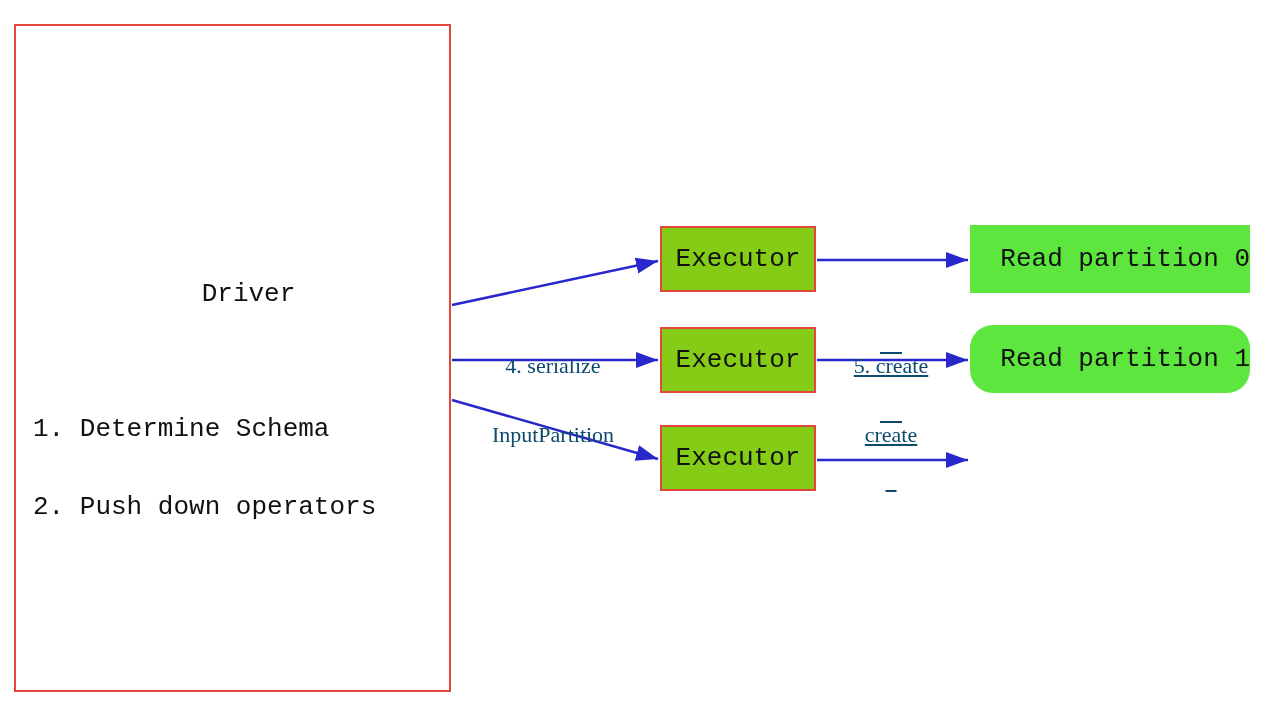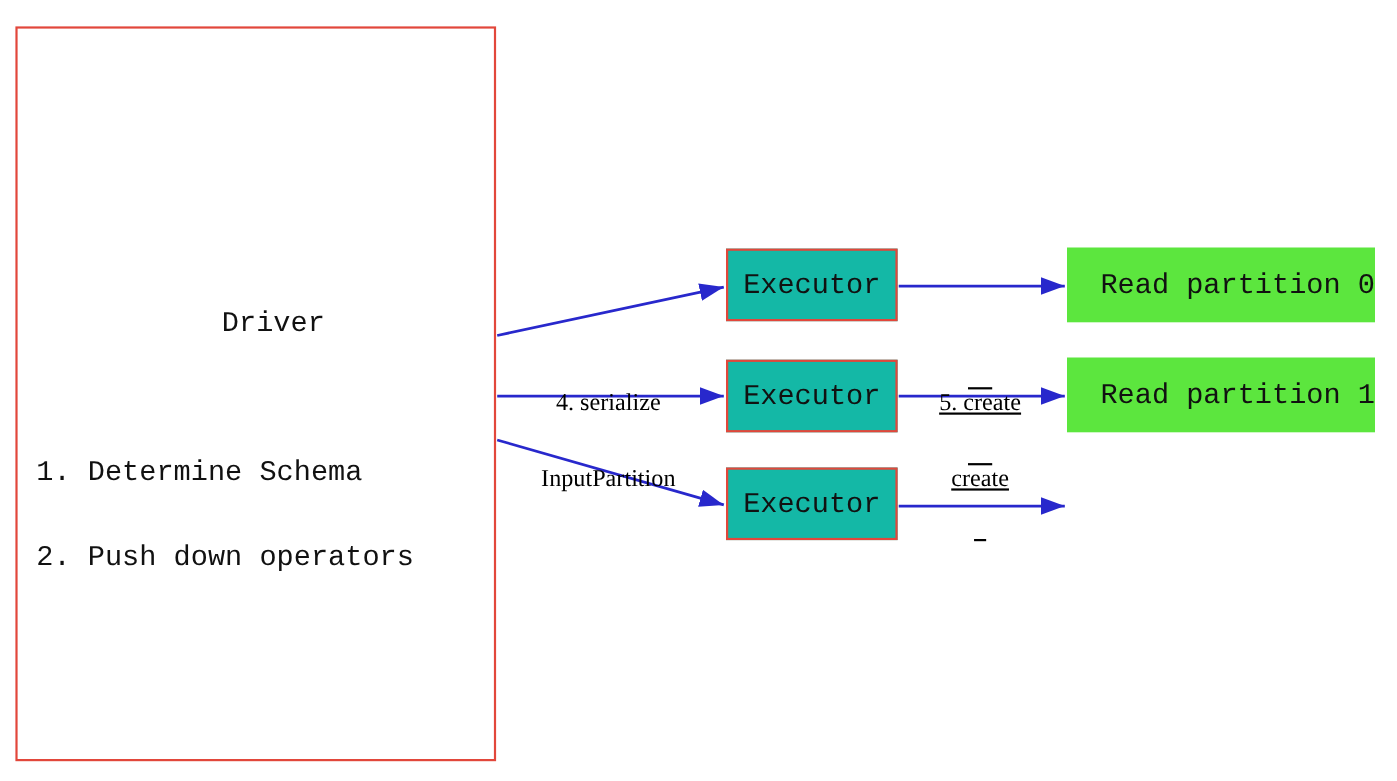--- a/index.html
+++ b/index.html
@@ -40,21 +40,21 @@
     line-height: 26px;
     white-space: pre;
   }
 
   
   .executor-box {
     left: 660px;
     width: 156px; height: 66px;
     border: 2px solid #e2473b;
     box-sizing: border-box;
-    background: #14b8a6;
+    background: #84cc16;
     display: flex;
     align-items: center;
     justify-content: center;
     font-size: 26px;
     white-space: pre;
   }
   .executor-1 { top: 226px; }
   .executor-2 { top: 327px; }
   .executor-3 { top: 425px; }
 
@@ -63,30 +63,30 @@
     left: 970px;
     width: 280px; height: 68px;
     background: #5ce63e;
     display: flex;
     align-items: center;
     justify-content: flex-end;
     font-size: 26px;
     white-space: pre;
   }
   .partition-1 { top: 225px; }
-  .partition-2 { top: 325px; }
+  .partition-2 { top: 325px; border-radius: 23px; }
   .partition-3 { top: 423px; }
 
   
   .edge-label {
     font-family: "Liberation Serif", "DejaVu Serif", serif;
     font-size: 22px;
     line-height: 23px;
     text-align: center;
-    color: #000000;
+    color: #0c4a6e;
     white-space: pre;
   }
   .edge-label-serialize { left: 455px; top: 308px; width: 196px; }
   .edge-label-reader    { left: 801px; top: 308px; width: 180px; text-decoration: underline; }
 
   
   svg.arrow-layer {
     position: absolute;
     left: 0; top: 0;
     width: 1270px;

